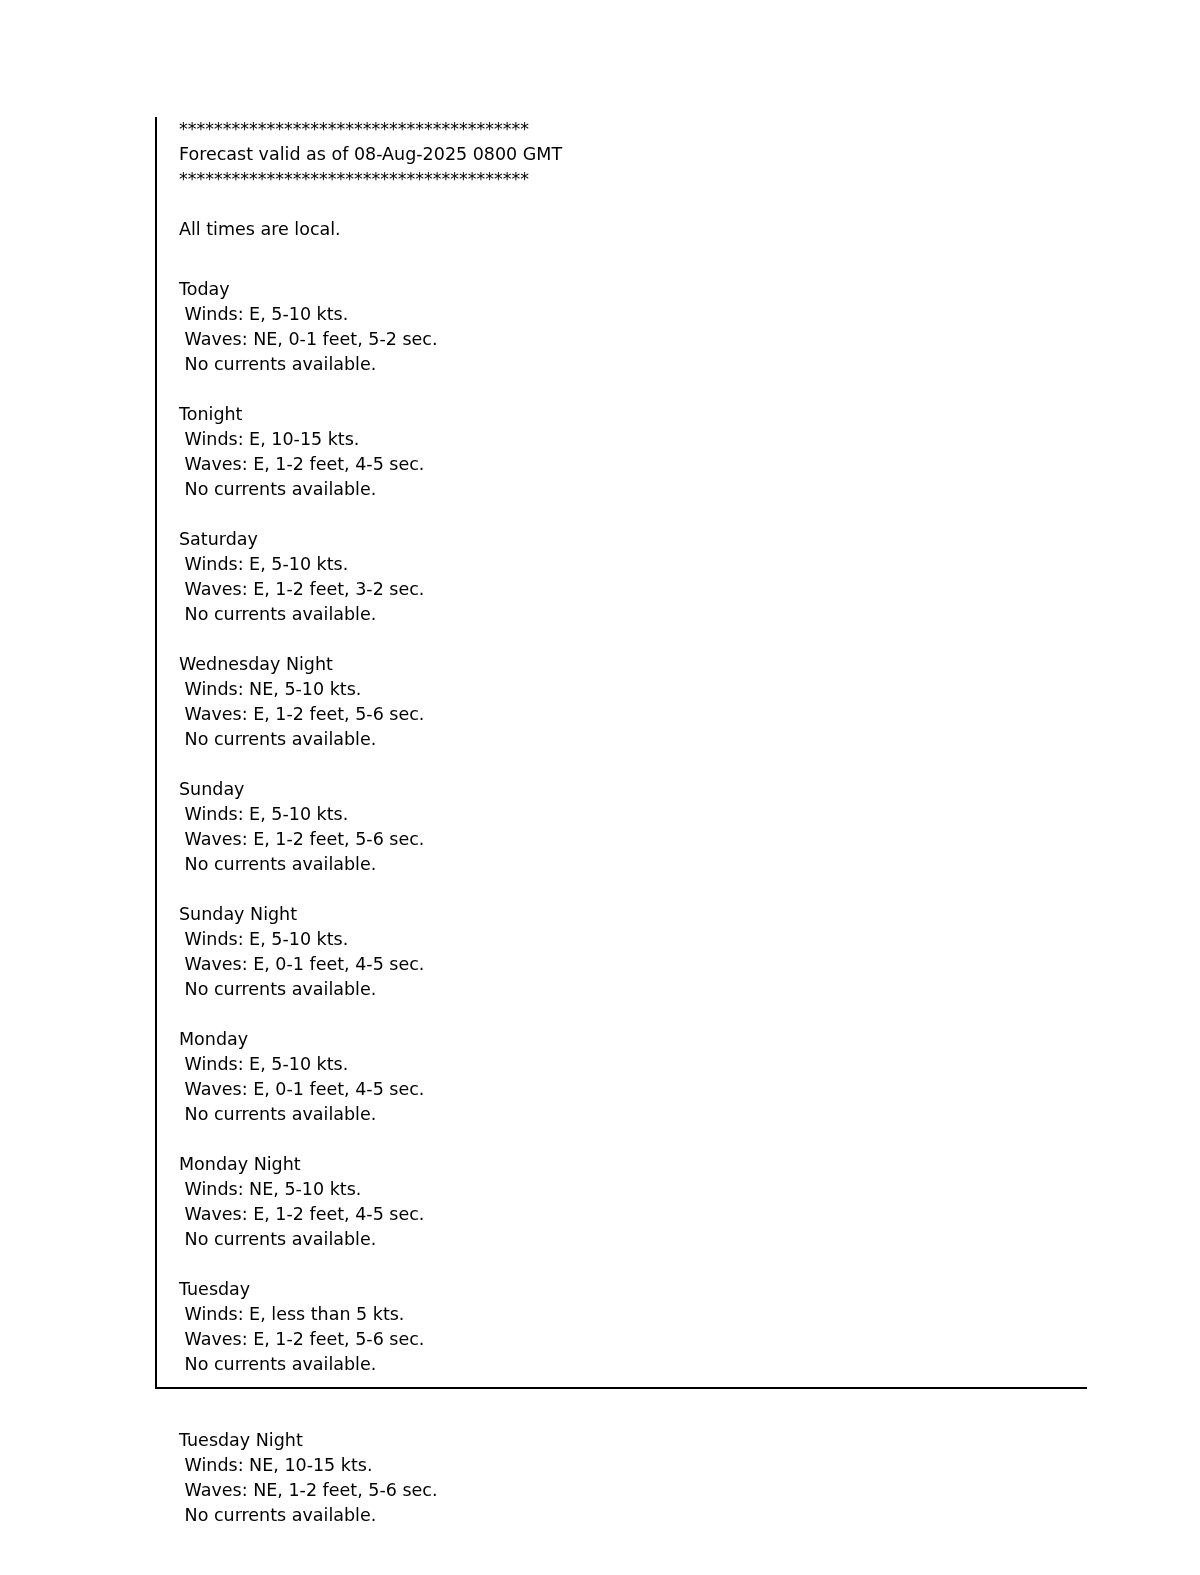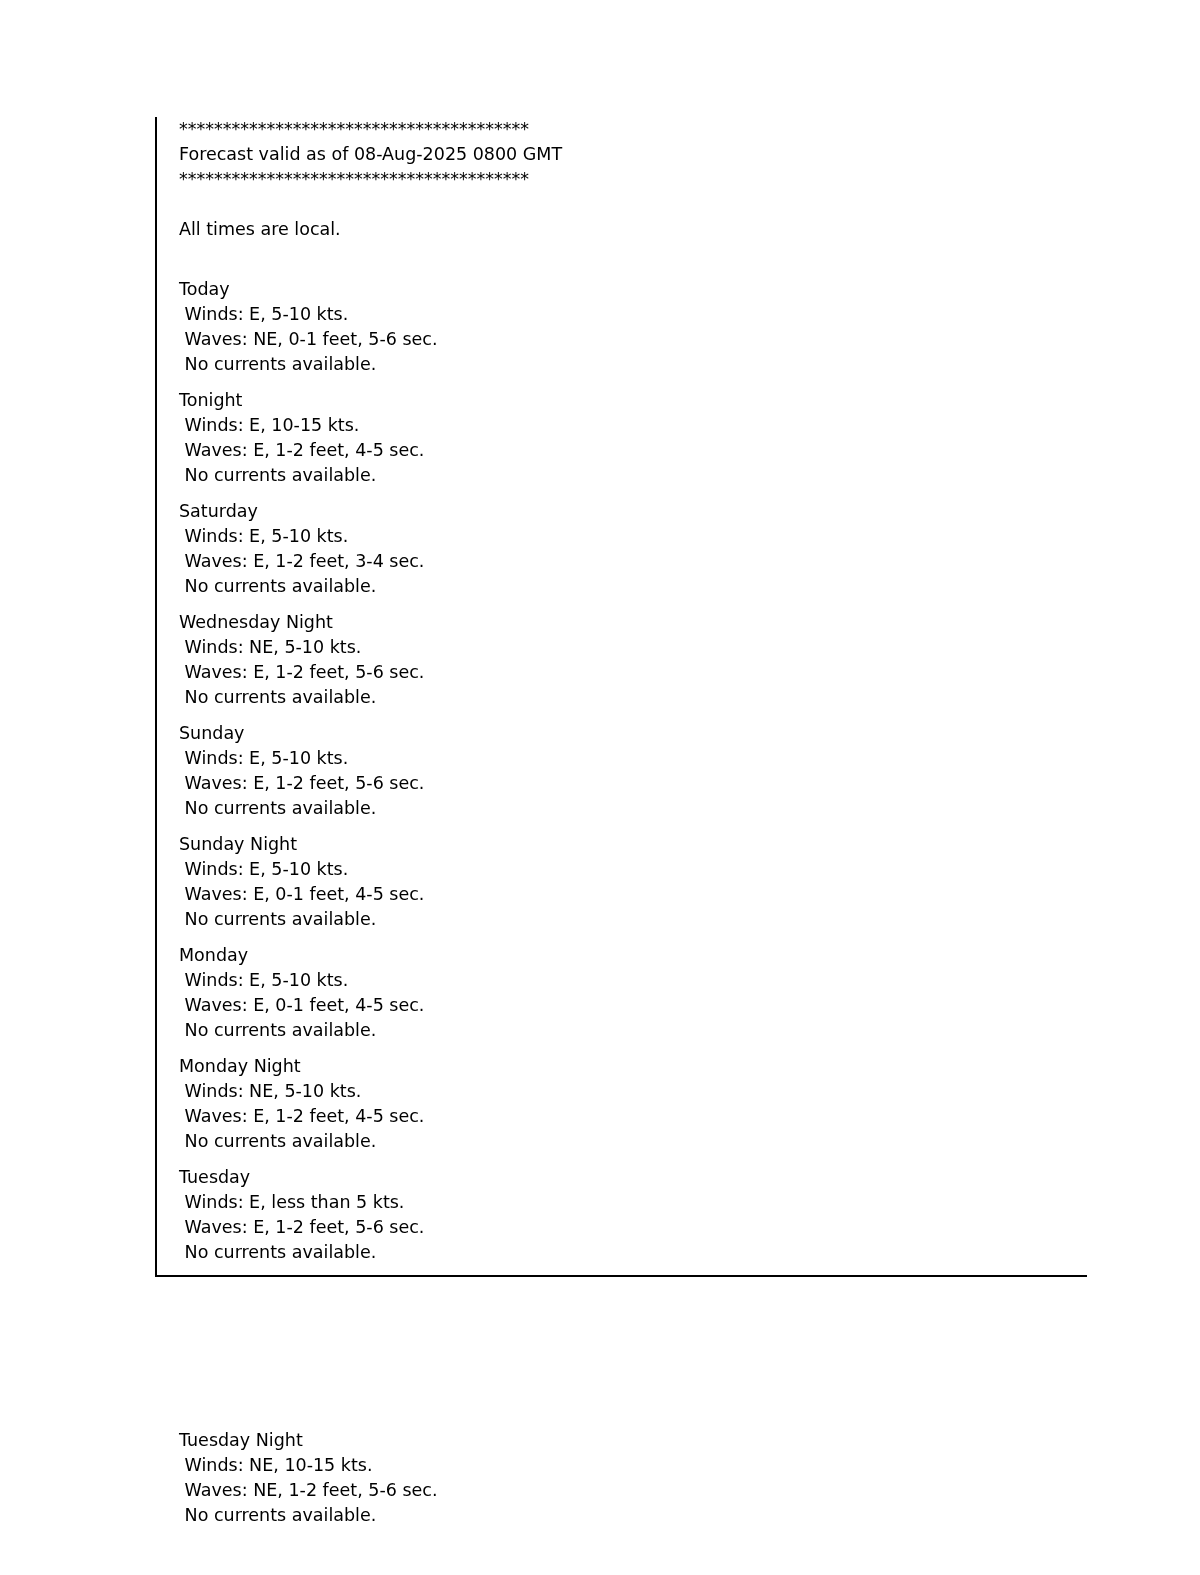--- a/index.html
+++ b/index.html
@@ -33,21 +33,21 @@
     left: 179px;
     top: 1417px;
     margin-top: 11px;
   }
   .line {
     white-space: pre;
     height: 25px;
   }
   .header-block { margin-bottom: 25px; }
   .note-block   { margin-bottom: 35px; }
-  .section + .section { margin-top: 11px; }
+  .section + .section { margin-top: 25px; }
 </style>
 </head>
 <body>
 
 <div class="page">
 
   <div class="frame">
 
     <div class="header-block">
       <div class="line">****************************************</div>
@@ -56,35 +56,35 @@
     </div>
 
     <div class="note-block">
       <div class="line">All times are local.</div>
     </div>
 
     <div id="sections-container">
   <div class="section">
     <div class="line">Today</div>
     <div class="line"> Winds: E, 5-10 kts.</div>
-    <div class="line"> Waves: NE, 0-1 feet, 5-6 sec.</div>
+    <div class="line"> Waves: NE, 0-1 feet, 5-2 sec.</div>
     <div class="line"> No currents available.</div>
   </div>
 
   <div class="section">
     <div class="line">Tonight</div>
     <div class="line"> Winds: E, 10-15 kts.</div>
     <div class="line"> Waves: E, 1-2 feet, 4-5 sec.</div>
     <div class="line"> No currents available.</div>
   </div>
 
   <div class="section">
     <div class="line">Saturday</div>
     <div class="line"> Winds: E, 5-10 kts.</div>
-    <div class="line"> Waves: E, 1-2 feet, 3-4 sec.</div>
+    <div class="line"> Waves: E, 1-2 feet, 3-2 sec.</div>
     <div class="line"> No currents available.</div>
   </div>
 
   <div class="section">
     <div class="line">Wednesday Night</div>
     <div class="line"> Winds: NE, 5-10 kts.</div>
     <div class="line"> Waves: E, 1-2 feet, 5-6 sec.</div>
     <div class="line"> No currents available.</div>
   </div>
 

